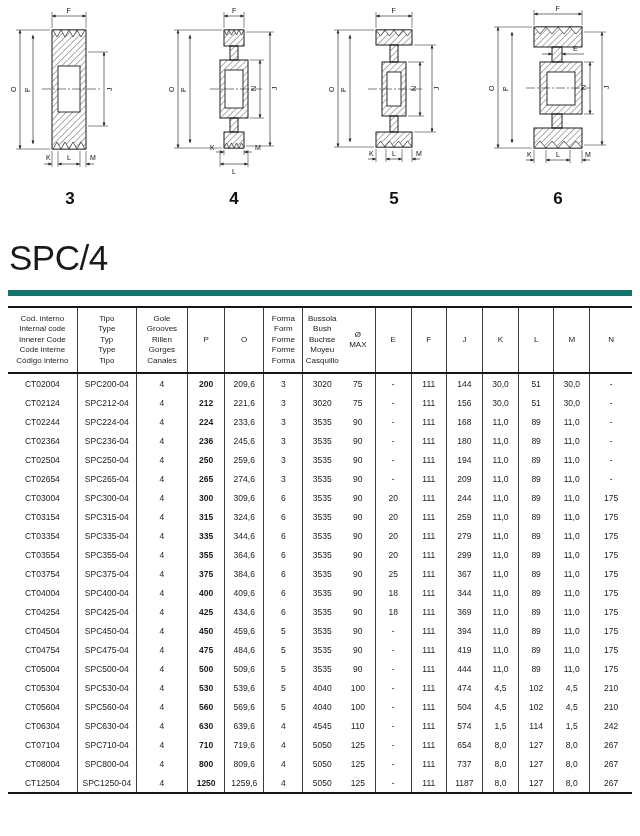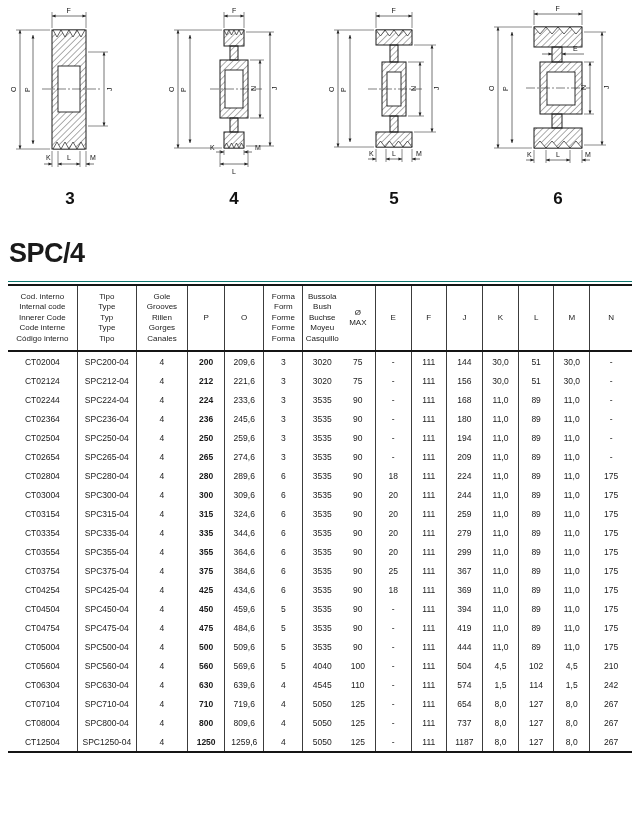--- a/index.html
+++ b/index.html
@@ -11,22 +11,22 @@
   .diagram { width:25%; display:flex; justify-content:center; }
   svg { display:block; }
   .hatch-rect { fill:url(#hatch); stroke:#1c1c1c; stroke-width:1; }
   .groove { fill:#ffffff; stroke:#1c1c1c; stroke-width:0.7; }
   .bore { fill:#ffffff; stroke:#1c1c1c; stroke-width:0.9; }
   .ext { stroke:#2a2a2a; stroke-width:0.55; }
   .dim { stroke:#2a2a2a; stroke-width:0.65; }
   .cl { stroke:#2a2a2a; stroke-width:0.6; stroke-dasharray:9 2 2 2; }
   .dim-label { font-size:7px; fill:#111; font-family:"Liberation Sans",sans-serif; }
   .form-number { font-size:17px; font-weight:bold; fill:#111; text-anchor:middle; font-family:"Liberation Sans",sans-serif; }
-  .page-title { font-size:27px; font-weight:bold; letter-spacing:-0.5px; margin:24px 0 12px 9px; }
-  .table-wrap { margin:0 8px; border-top:1px solid #0f766e; padding-top:2px; }
+  .page-title { font-size:35px; font-weight:normal; letter-spacing:-0.5px; margin:24px 0 12px 9px; }
+  .table-wrap { margin:0 8px; border-top:6px solid #0f766e; padding-top:10px; }
   table { border-collapse:collapse; width:100%; table-layout:fixed;
           border-top:2.4px solid #151515; }
   thead tr { border-bottom:2.4px solid #151515; }
   tbody { border-bottom:2.6px solid #151515; }
   th { font-weight:normal; font-size:8px; line-height:10.5px; height:60px;
        vertical-align:middle; padding:2px 0; text-align:center; }
   td { font-size:8.5px; height:19px; text-align:center; vertical-align:middle; padding:0; }
   th + th, td + td { border-left:1px solid #3c3c3c; }
   th:nth-child(8), td:nth-child(8) { border-left:none; }
   td:nth-child(4) { font-weight:bold;text-align:center; }
@@ -427,37 +427,20 @@
           <td>90</td>
           <td>-</td>
           <td>111</td>
           <td>209</td>
           <td>11,0</td>
           <td>89</td>
           <td>11,0</td>
           <td>-</td>
         </tr>
         <tr>
-          <td>CT02804</td>
-          <td>SPC280-04</td>
-          <td>4</td>
-          <td>280</td>
-          <td>289,6</td>
-          <td>6</td>
-          <td>3535</td>
-          <td>90</td>
-          <td>18</td>
-          <td>111</td>
-          <td>224</td>
-          <td>11,0</td>
-          <td>89</td>
-          <td>11,0</td>
-          <td>175</td>
-        </tr>
-        <tr>
           <td>CT03004</td>
           <td>SPC300-04</td>
           <td>4</td>
           <td>300</td>
           <td>309,6</td>
           <td>6</td>
           <td>3535</td>
           <td>90</td>
           <td>20</td>
           <td>111</td>
@@ -529,20 +512,37 @@
           <td>90</td>
           <td>25</td>
           <td>111</td>
           <td>367</td>
           <td>11,0</td>
           <td>89</td>
           <td>11,0</td>
           <td>175</td>
         </tr>
         <tr>
+          <td>CT04004</td>
+          <td>SPC400-04</td>
+          <td>4</td>
+          <td>400</td>
+          <td>409,6</td>
+          <td>6</td>
+          <td>3535</td>
+          <td>90</td>
+          <td>18</td>
+          <td>111</td>
+          <td>344</td>
+          <td>11,0</td>
+          <td>89</td>
+          <td>11,0</td>
+          <td>175</td>
+        </tr>
+        <tr>
           <td>CT04254</td>
           <td>SPC425-04</td>
           <td>4</td>
           <td>425</td>
           <td>434,6</td>
           <td>6</td>
           <td>3535</td>
           <td>90</td>
           <td>18</td>
           <td>111</td>
@@ -595,20 +595,37 @@
           <td>5</td>
           <td>3535</td>
           <td>90</td>
           <td>-</td>
           <td>111</td>
           <td>444</td>
           <td>11,0</td>
           <td>89</td>
           <td>11,0</td>
           <td>175</td>
+        </tr>
+        <tr>
+          <td>CT05304</td>
+          <td>SPC530-04</td>
+          <td>4</td>
+          <td>530</td>
+          <td>539,6</td>
+          <td>5</td>
+          <td>4040</td>
+          <td>100</td>
+          <td>-</td>
+          <td>111</td>
+          <td>474</td>
+          <td>4,5</td>
+          <td>102</td>
+          <td>4,5</td>
+          <td>210</td>
         </tr>
         <tr>
           <td>CT05604</td>
           <td>SPC560-04</td>
           <td>4</td>
           <td>560</td>
           <td>569,6</td>
           <td>5</td>
           <td>4040</td>
           <td>100</td>

